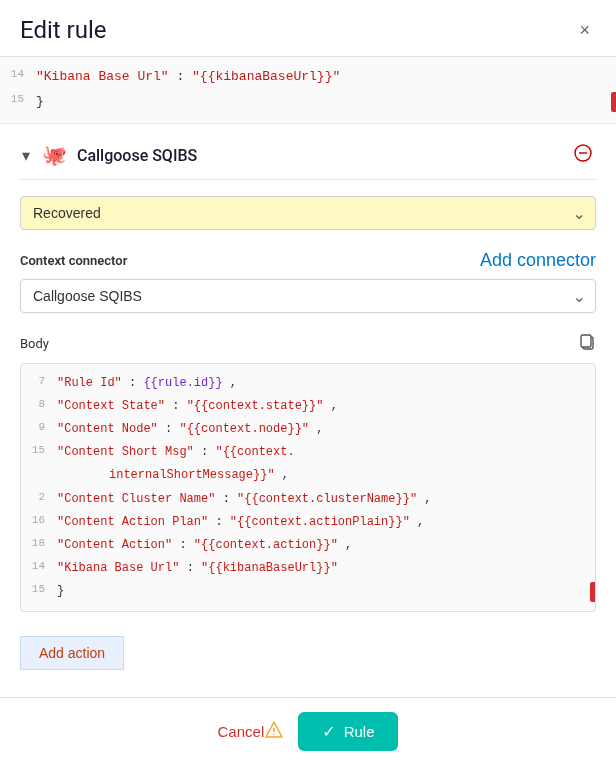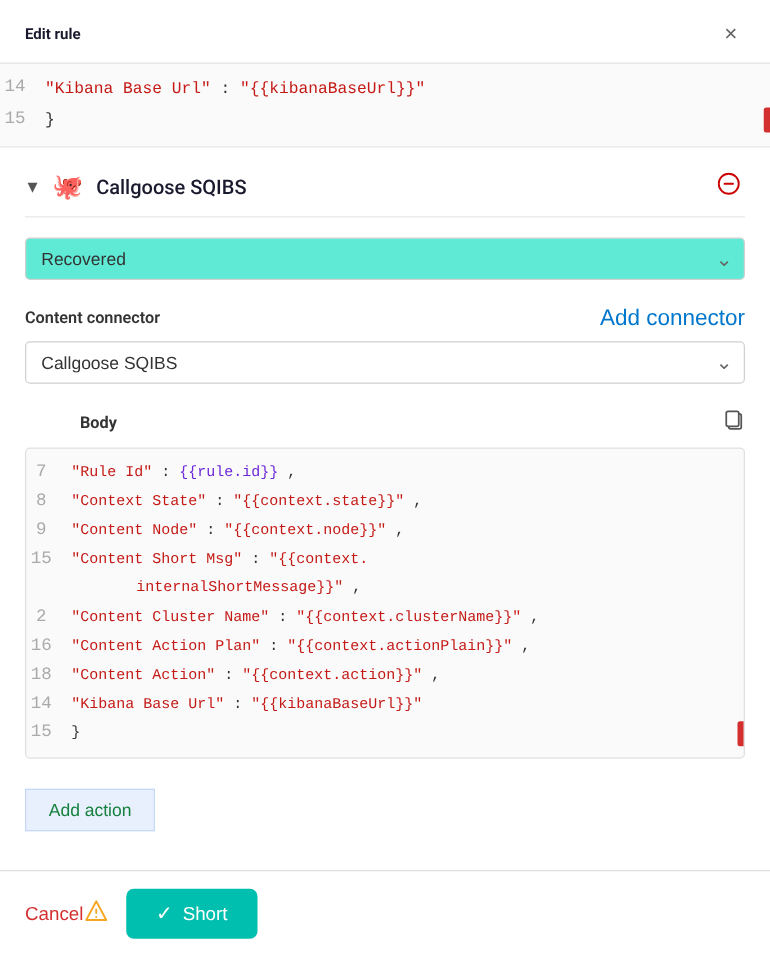--- a/index.html
+++ b/index.html
@@ -21,22 +21,22 @@
       box-shadow: 0 4px 20px rgba(0,0,0,0.2);
     }
     .modal-header {
       display: flex;
       align-items: center;
       justify-content: space-between;
       padding: 16px 20px 12px 20px;
       border-bottom: 1px solid #e0e0e0;
     }
     .modal-title {
-      font-size: 12px;
-      font-weight: 700;
+      font-size: 24px;
+      font-weight: 400;
       color: #1a1a2e;
     }
     .close-btn {
       background: none;
       border: none;
       cursor: pointer;
       font-size: 18px;
       color: #666;
       line-height: 1;
       padding: 2px 6px;
@@ -117,21 +117,21 @@
       flex: 1;
       position: relative;
     }
     .select-wrapper select {
       width: 100%;
       border: 1px solid #d0d0d0;
       border-radius: 4px;
       padding: 8px 36px 8px 12px;
       font-size: 14px;
       color: #333;
-      background: #5eead4;
+      background: #fef9c3;
       appearance: none;
       cursor: pointer;
     }
     .select-chevron {
       position: absolute;
       right: 10px;
       top: 50%;
       transform: translateY(-50%);
       pointer-events: none;
       color: #666;
@@ -166,23 +166,22 @@
       margin-bottom: 8px;
     }
     .body-header {
       display: flex;
       align-items: center;
       justify-content: space-between;
       margin-bottom: 8px;
     }
     .body-label {
       font-size: 13px;
-      font-weight: 700;
+      font-weight: 400;
       color: #333;
-      margin-left: 44px;
     }
     .copy-icon-btn {
       background: none;
       border: none;
       cursor: pointer;
       color: #555;
       font-size: 16px;
     }
     .code-editor {
       background: #fafafa;
@@ -196,23 +195,23 @@
     }
     .editor-line {
       display: flex;
       align-items: flex-start;
       padding: 2px 0;
       position: relative;
     }
     .editor-line-num {
       color: #aaa;
       min-width: 36px;
-      text-align: center;
+      text-align: right;
       padding-right: 12px;
-      font-size: 14px;
+      font-size: 11px;
       padding-top: 1px;
       user-select: none;
     }
     .editor-code {
       flex: 1;
       padding-right: 12px;
       line-height: 1.6;
     }
     .editor-marker {
       position: absolute;
@@ -226,29 +225,29 @@
     
     .add-action-section {
       padding: 16px 20px;
     }
     .add-action-btn {
       background: #e8f0fe;
       border: 1px solid #c5d8f6;
       border-radius: 0;
       padding: 8px 18px;
       font-size: 14px;
-      color: #15803d;
+      color: #c2410c;
       cursor: pointer;
       font-weight: 500;
     }
     
     .modal-footer {
       display: flex;
       align-items: center;
-      justify-content: flex-start;
+      justify-content: center;
       padding: 14px 20px;
       border-top: 1px solid #e0e0e0;
       background: #fff;
     }
     .cancel-btn {
       background: none;
       border: none;
       font-size: 15px;
       color: #d32f2f;
       cursor: pointer;
@@ -354,21 +353,21 @@
             <option selected="">Recovered</option>
             <option>No data</option>
             <option>Error</option>
           </select>
           <span class="select-chevron">⌄</span>
         </div>
       </div>
 
       <div class="field-section">
         <div class="field-header">
-          <span class="field-label">Content connector</span>
+          <span class="field-label">Context connector</span>
           <button class="add-connector-link">Add connector</button>
         </div>
         <div class="connector-select-wrapper">
           <select>
             <option selected="">Callgoose SQIBS</option>
           </select>
           <span class="connector-chevron">⌄</span>
         </div>
       </div>
 
@@ -493,18 +492,18 @@
     <div class="footer-right">
       <span class="warning-icon">
         <svg width="20" height="20" viewBox="0 0 20 20" fill="none">
           <path d="M10 2L2 17h16L10 2z" stroke="#f5a623" stroke-width="1.5" fill="none" stroke-linejoin="round"></path>
           <line x1="10" y1="8" x2="10" y2="12" stroke="#f5a623" stroke-width="1.5"></line>
           <circle cx="10" cy="14.5" r="0.8" fill="#f5a623"></circle>
         </svg>
       </span>
       <button class="save-btn">
         <span class="check-icon">✓</span>
-        <span>Short</span>
+        <span>Rule</span>
       </button>
     </div>
   </div>
 
 </div>
 
 </body></html>

